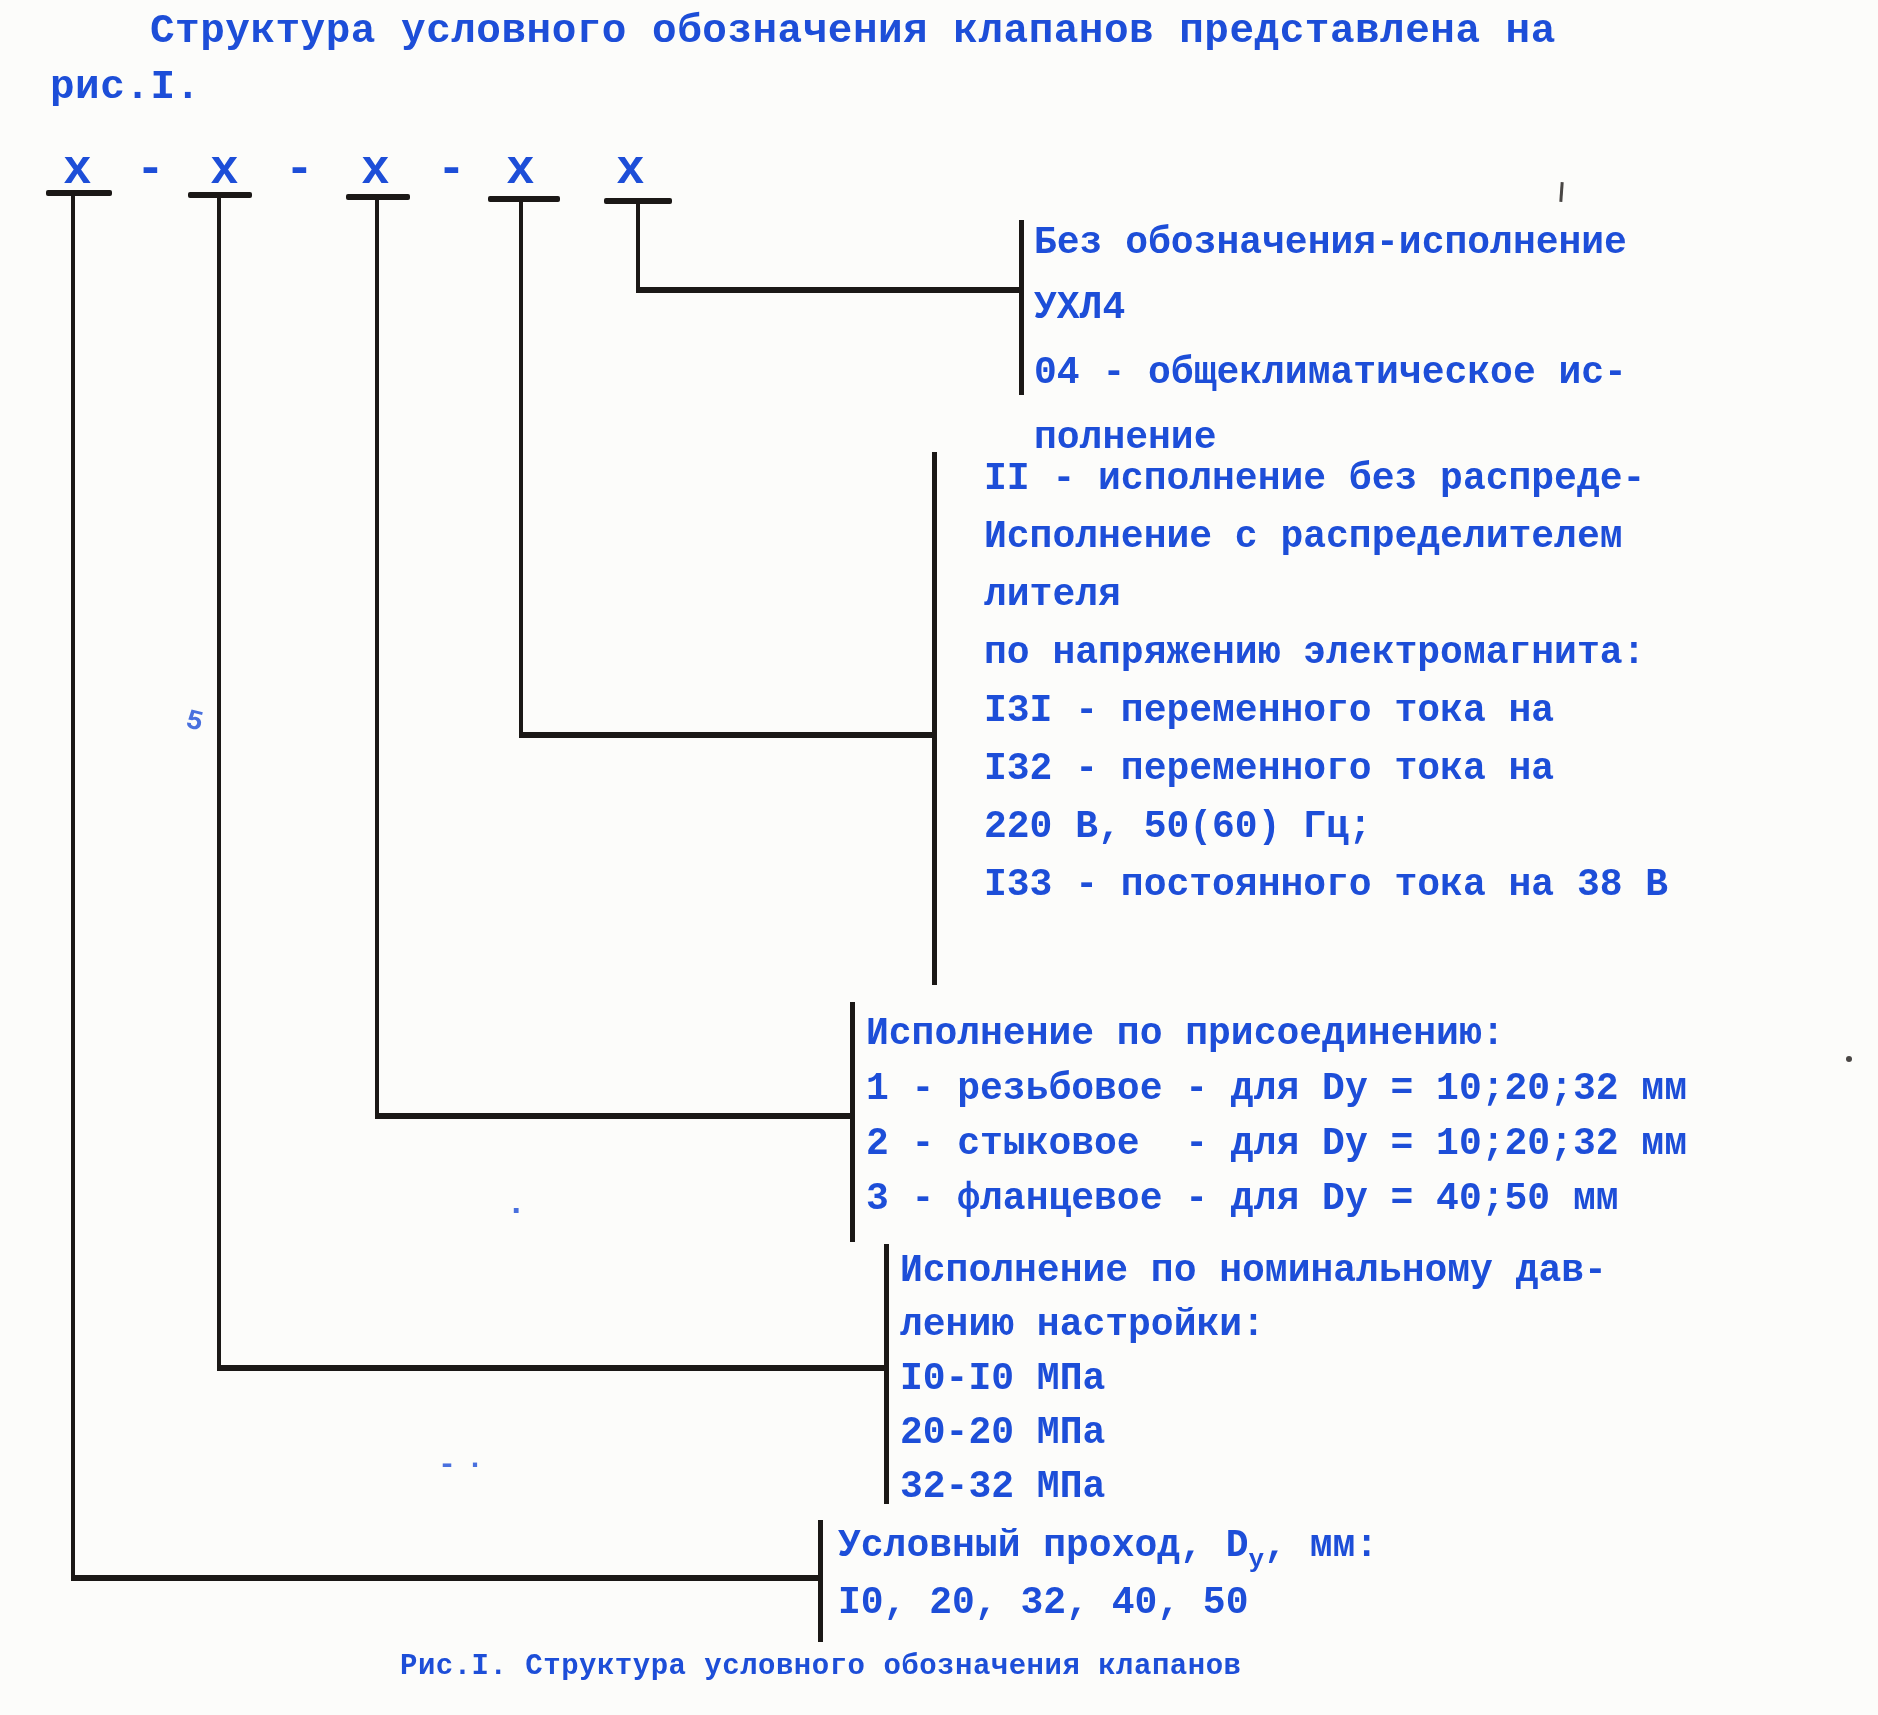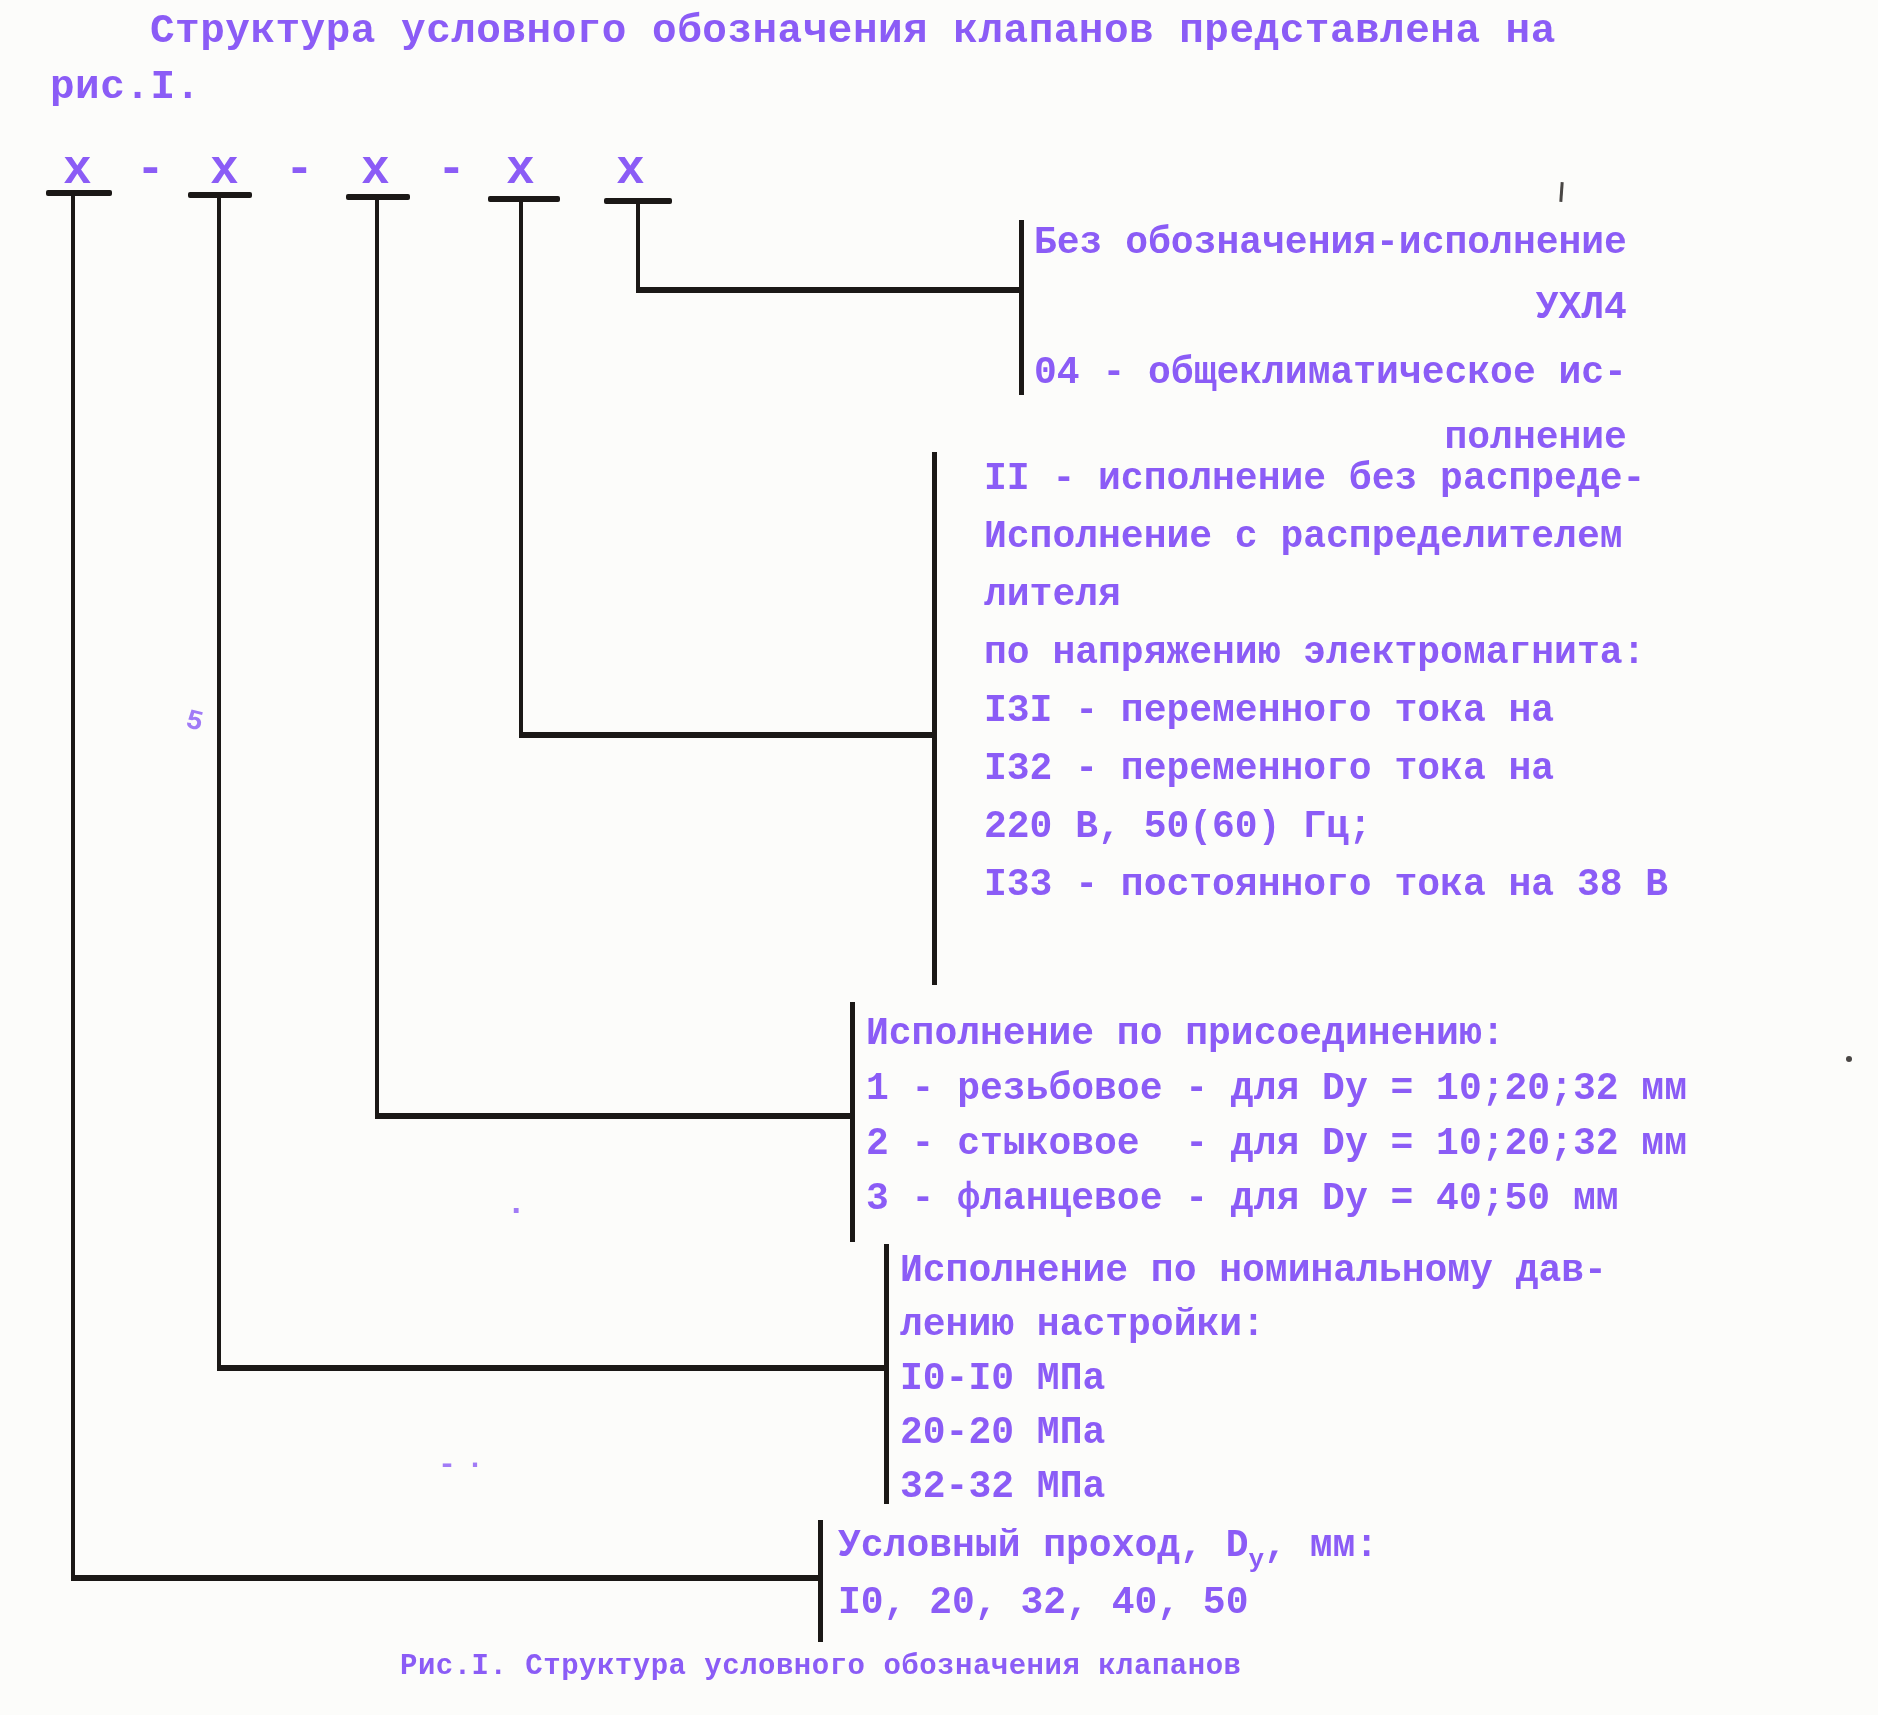--- a/index.html
+++ b/index.html
@@ -1,33 +1,33 @@
 <!DOCTYPE html>
 <html><head>
 <meta charset="utf-8">
 <style>
   html,body{margin:0;padding:0;background:#e8e8e6;}
   .page{
     position:relative;width:1878px;height:1715px;margin:0 auto;
     background:#fcfcfa;overflow:hidden;
     font-family:"Liberation Mono","DejaVu Sans Mono",monospace;
-    color:#8b5cf6;
+    color:#1d4ed8;
   }
   .txt{position:absolute;font-weight:bold;white-space:pre;}
   .intro{font-size:41px;letter-spacing:.5px;}
   .xsym{font-size:48px;line-height:48px;}
   .caption{font-size:29px;letter-spacing:.5px;}
   .rule{position:absolute;background:#1b1816;}
   .vline{width:4px;}
   .hline{height:6px;}
   .bracket{width:5px;}
   .uline{height:6px;border-radius:2px;}
   .block{position:absolute;}
   .block .ln{font-size:38px;font-weight:bold;white-space:pre;line-height:44px;}
-  .b1 .ln{height:65px;text-align:right;}
+  .b1 .ln{height:65px;}
   .b2 .ln{height:58px;}
   .b3 .ln{height:55px;}
   .b4 .ln{height:54px;}
   .b5 .ln{height:57px;}
   .sub{font-size:26px;position:relative;top:11px;}
   .artifact{position:absolute;font-weight:bold;opacity:.8;}
 </style>
 </head>
 <body>
 

